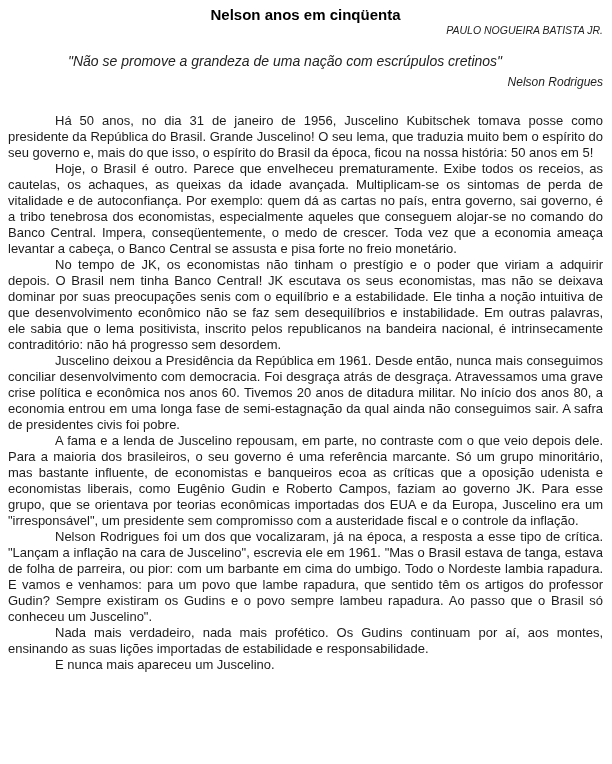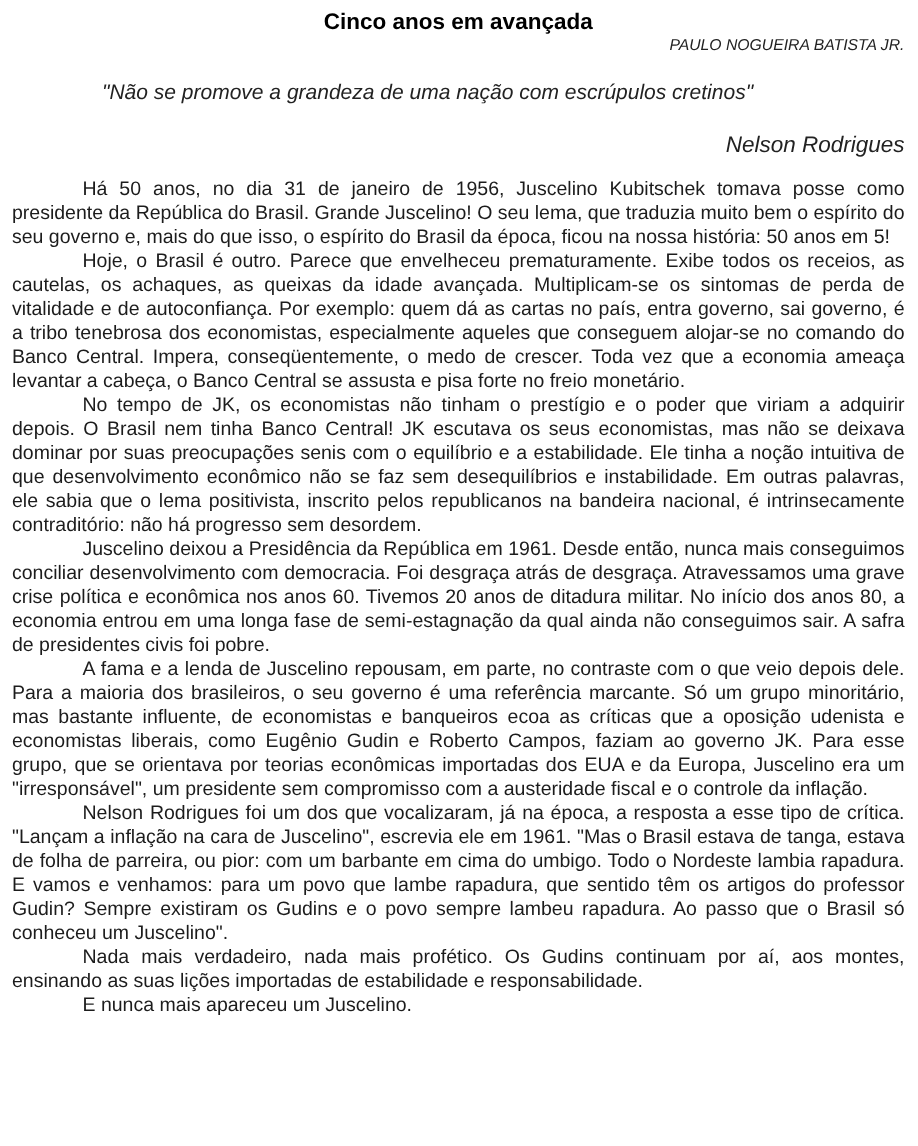--- a/index.html
+++ b/index.html
@@ -34,44 +34,44 @@
   }
   .epigraph {
     margin-top: 17px;
     padding-left: 60px;
     font-size: 14px;
     line-height: 17px;
     font-style: italic;
     color: #222222;
   }
   .credit {
-    margin-top: 21px;
-    font-size: 15px;
+    margin-top: 6px;
+    font-size: 12px;
     line-height: 12px;
     font-style: italic;
     text-align: right;
     color: #222222;
   }
   .article {
-    margin-top: 15px;
+    margin-top: 25px;
   }
   .article p {
     margin: 0;
     font-size: 13px;
     line-height: 16px;
     text-align: justify;
     text-indent: 47px;
     color: #1c1c1c;
   }
 </style>
 </head>
 <body>
 
 <div class="page">
-  <h1 class="title">Cinco anos em avançada</h1>
+  <h1 class="title">Nelson anos em cinqüenta</h1>
 
   <div class="byline">PAULO NOGUEIRA BATISTA JR.</div>
 
   <div class="epigraph">"Não se promove a grandeza de uma nação com escrúpulos cretinos"</div>
 
   <div class="credit">Nelson Rodrigues</div>
 
   <div class="article">
     <p>Há 50 anos, no dia 31 de janeiro de 1956, Juscelino Kubitschek tomava posse como presidente da República do Brasil. Grande Juscelino! O seu lema, que traduzia muito bem o espírito do seu governo e, mais do que isso, o espírito do Brasil da época, ficou na nossa história: 50 anos em 5!</p>
     <p>Hoje, o Brasil é outro. Parece que envelheceu prematuramente. Exibe todos os receios, as cautelas, os achaques, as queixas da idade avançada. Multiplicam-se os sintomas de perda de vitalidade e de autoconfiança. Por exemplo: quem dá as cartas no país, entra governo, sai governo, é a tribo tenebrosa dos economistas, especialmente aqueles que conseguem alojar-se no comando do Banco Central. Impera, conseqüentemente, o medo de crescer. Toda vez que a economia ameaça levantar a cabeça, o Banco Central se assusta e pisa forte no freio monetário.</p>

